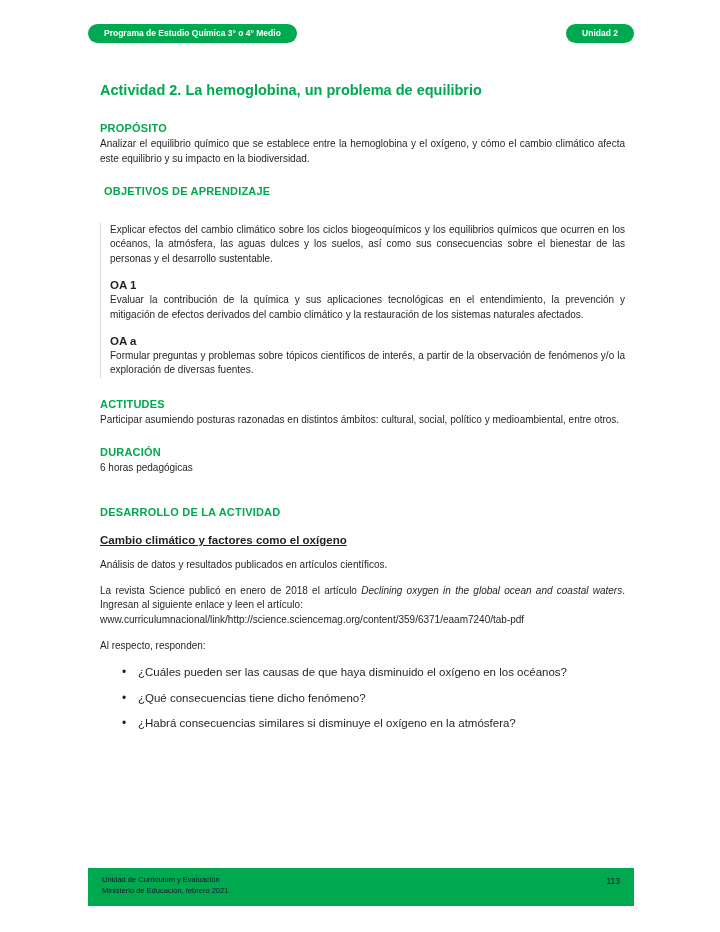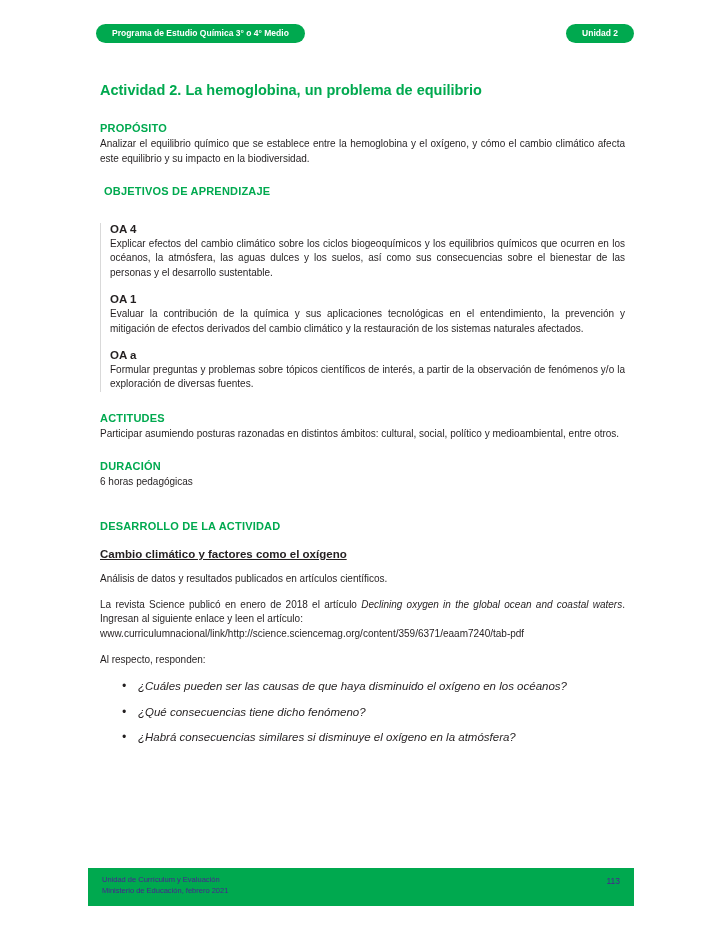--- a/index.html
+++ b/index.html
@@ -22,21 +22,20 @@
   }
   .pill {
     background: var(--green);
     color: #ffffff;
     font-size: 8.5px;
     font-weight: bold;
     border-radius: 10px;
     padding: 5px 16px 5px 16px;
     line-height: 1;
     white-space: nowrap;
-    margin-left: 8px;
   }
 
   
   .content {
     position: absolute;
     top: 82px; left: 100px; right: 95px;
   }
   .title {
     color: var(--green);
     font-size: 14.5px;
@@ -75,42 +74,42 @@
   .sub-h {
     font-size: 11.5px;
     font-weight: bold;
     margin-bottom: 12px;
     text-decoration: underline;
   }
   .para { margin-bottom: 11px; }
   .italic { font-style: italic; }
   .link-line { display: block; text-align: left; }
 
-  ul.bullets { list-style: none; margin-top: 8px; font-style: italic; }
+  ul.bullets { list-style: none; margin-top: 8px; }
   ul.bullets li {
     font-size: 11.5px;
     line-height: 14.8px;
     padding-left: 16px;
     margin-left: 22px;
     margin-bottom: 11px;
     position: relative;
   }
   ul.bullets li::before {
     content: "•";
     position: absolute;
     left: 0; top: 0;
     font-size: 12px;
   }
 
   
   .footer {
     position: absolute;
     left: 88px; right: 86px; bottom: 26px;
     background: var(--green);
-    color: #4c1d95;
+    color: #0f172a;
     height: 38px;
     padding: 7px 14px 0 14px;
     display: flex;
     justify-content: space-between;
   }
   .footer-lines { font-size: 7.5px; line-height: 10.5px; }
   .footer-page { font-size: 8.5px; padding-top: 1px; }
 
   :root { --green: #00a94f; }
 </style>
@@ -134,21 +133,20 @@
 
     <div class="sec">
       <h2 class="green-h">PROPÓSITO</h2>
       <p class="body-text">Analizar el equilibrio químico que se establece entre la hemoglobina y el oxígeno, y cómo el cambio climático afecta este equilibrio y su impacto en la biodiversidad.</p>
     </div>
 
     <div class="sec">
       <h2 class="green-h objetivos-h">OBJETIVOS DE APRENDIZAJE</h2>
       <div class="oa-block">
         <div class="oa-item">
-          <div class="oa-label">OA 4</div>
           <p class="body-text">Explicar efectos del cambio climático sobre los ciclos biogeoquímicos y los equilibrios químicos que ocurren en los océanos, la atmósfera, las aguas dulces y los suelos, así como sus consecuencias sobre el bienestar de las personas y el desarrollo sustentable.</p>
         </div>
         <div class="oa-item">
           <div class="oa-label">OA 1</div>
           <p class="body-text">Evaluar la contribución de la química y sus aplicaciones tecnológicas en el entendimiento, la prevención y mitigación de efectos derivados del cambio climático y la restauración de los sistemas naturales afectados.</p>
         </div>
         <div class="oa-item">
           <div class="oa-label">OA a</div>
           <p class="body-text">Formular preguntas y problemas sobre tópicos científicos de interés, a partir de la observación de fenómenos y/o la exploración de diversas fuentes.</p>
         </div>

